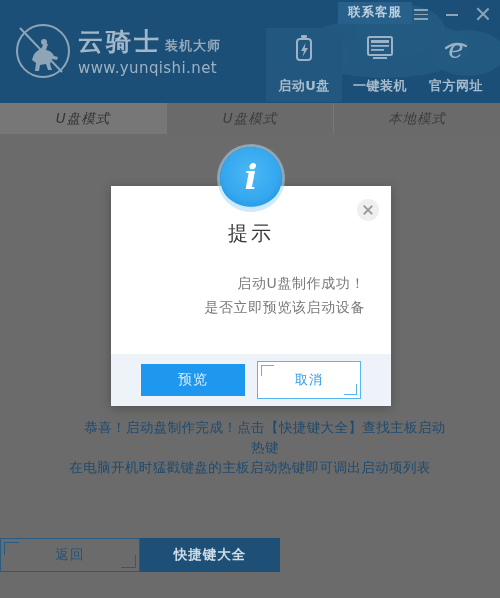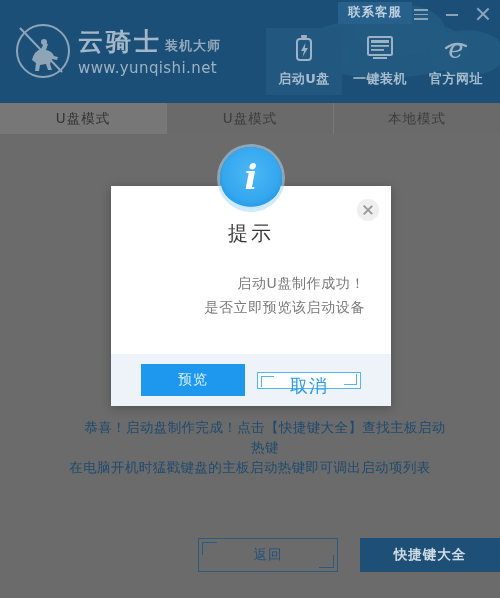--- a/index.html
+++ b/index.html
@@ -143,31 +143,32 @@
   .nav-icon {
     height: 30px;
     display: flex;
     align-items: center;
     justify-content: center;
   }
   .nav-label {
     font-size: 13px;
     color: #a7bccd;
     letter-spacing: 0.5px;
-    margin-top: 6px;
+    margin-top: 13px;
     font-weight: bold;
   }
 
   
   .tabs {
     position: absolute;
     left: 0; top: 103px;
     width: 500px; height: 31px;
     display: flex;
     background: #6a6a6a;
+    font-style: italic;
   }
   .tab {
     flex: 1 1 0;
     display: flex;
     align-items: center;
     justify-content: center;
     font-size: 13.5px;
     letter-spacing: 1px;
     color: #3d3d3d;
     background: #6a6a6a;
@@ -195,22 +196,21 @@
     line-height: 20px;
   }
   .tip1 { top: 283px; padding-left: 15px; }
   .tip2 { top: 323px; }
 
   .bottom-bar {
     position: absolute;
     left: 0; top: 404px;
     width: 500px;
     display: flex;
-    justify-content: flex-end;
-    gap: 22px;
+    justify-content: flex-start;
   }
   .btn-outline {
     width: 140px; height: 34px;
     background: transparent;
     border: 1px solid #2b5b80;
     color: #24537a;
     font-size: 13.5px;
     letter-spacing: 1px;
     cursor: pointer;
     position: relative;
@@ -327,25 +327,25 @@
     width: 104px; height: 32px;
     background: #1e98ef;
     border: 0;
     color: #d8edfb;
     font-size: 14px;
     letter-spacing: 1px;
     cursor: pointer;
     font-family: inherit;
   }
   .mbtn-outline {
-    width: 104px; height: 17px;
+    width: 104px; height: 38px;
     background: #ffffff;
     border: 1px solid #56b4f0;
     color: #2c9ae8;
-    font-size: 18px;
+    font-size: 13px;
     letter-spacing: 1px;
     cursor: pointer;
     position: relative;
     font-family: Liberation Serif, serif;
   }
   .mbtn-outline .focus-ring {
     position: absolute;
     left: 3px; top: 3px; right: 3px; bottom: 3px;
     pointer-events: none;
   }

